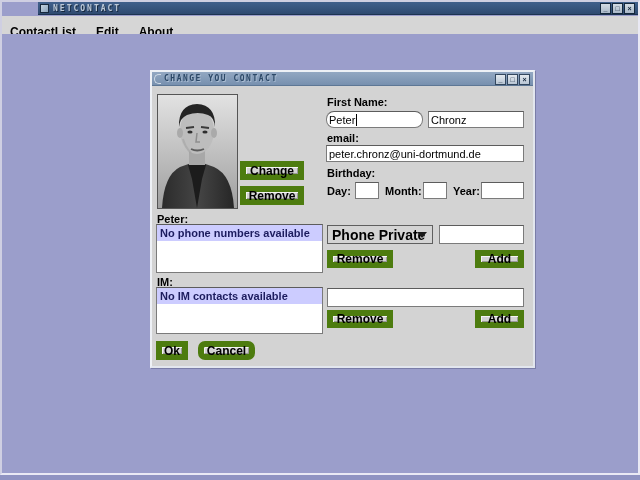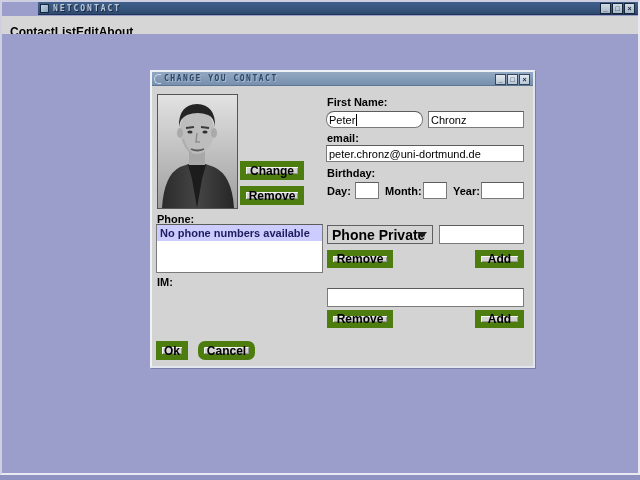--- a/index.html
+++ b/index.html
@@ -33,21 +33,21 @@
   .win-btn {
     width:11px; height:11px; font-size:7px; line-height:9px; text-align:center;
     background:linear-gradient(#d3dbe4,#a9b8c8); color:#14273c;
     border:1px solid #14273c; font-weight:bold; cursor:default;
   }
 
   
   .menubar {
     position:absolute; left:0; top:14px; right:0; height:33px;
     background:#d6d6d6; border-bottom:1px solid #8a8a8a;
-    display:flex; align-items:center; padding-left:8px; 
+    display:flex; align-items:center; padding-left:8px; gap:20px;
   }
   .menu-item { font-size:12px; font-weight:bold; color:#000; }
 
   
   .content { position:absolute; left:0; top:32px; right:0; bottom:0; background:#9b9ecb; }
 
   
   .dialog {
     position:absolute; left:148px; top:68px; width:385px; height:298px;
     border:2px solid #e2e6ee; border-top-color:#eef1f6; border-left-color:#eef1f6;
@@ -202,33 +202,36 @@
     <input class="tf" style="left: 174px; top: 73px; width: 198px;" value="peter.chronz@uni-dortmund.de">
 
     <div class="label" style="left:175px; top:95px;">Birthday:</div>
     <div class="label" style="left:175px; top:113px;">Day:</div>
     <input class="tf" style="left: 203px; top: 110px; width: 24px;">
     <div class="label" style="left:233px; top:113px;">Month:</div>
     <input class="tf" style="left: 271px; top: 110px; width: 24px;">
     <div class="label" style="left:301px; top:113px;">Year:</div>
     <input class="tf" style="left: 329px; top: 110px; width: 43px;">
 
-    <div class="label" style="left:5px; top:141px;">Phone:</div>
+    <div class="label" style="left:5px; top:141px;">Peter:</div>
     <div class="list" style="left:4px; top:152px; width:167px; height:49px;">
       <div class="list-row selected">No phone numbers available</div>
     </div>
     <div class="combo" style="left:175px; top:153px; width:106px; height:19px;">
       <span>Phone Private</span>
       <span class="arrow"></span>
     </div>
     <input class="tf" style="left: 287px; top: 153px; width: 85px; height: 19px;">
     <div class="btn" style="left:175px; top:178px; width:66px; height:18px;">Remove</div>
     <div class="btn" style="left:323px; top:178px; width:49px; height:18px;">Add</div>
 
     <div class="label" style="left:5px; top:204px;">IM:</div>
+    <div class="list" style="left:4px; top:215px; width:167px; height:47px;">
+      <div class="list-row selected">No IM contacts available</div>
+    </div>
     <input class="tf" style="left: 175px; top: 216px; width: 197px; height: 19px;">
     <div class="btn" style="left:175px; top:238px; width:66px; height:18px;">Remove</div>
     <div class="btn" style="left:323px; top:238px; width:49px; height:18px;">Add</div>
 
     <div class="btn" style="left:4px; top:269px; width:32px; height:19px;">Ok</div>
     <div class="btn" style="left:46px; top:269px; width:57px; height:19px;border-radius:7px;">Cancel</div>
 
   </div>
 </div>
 

